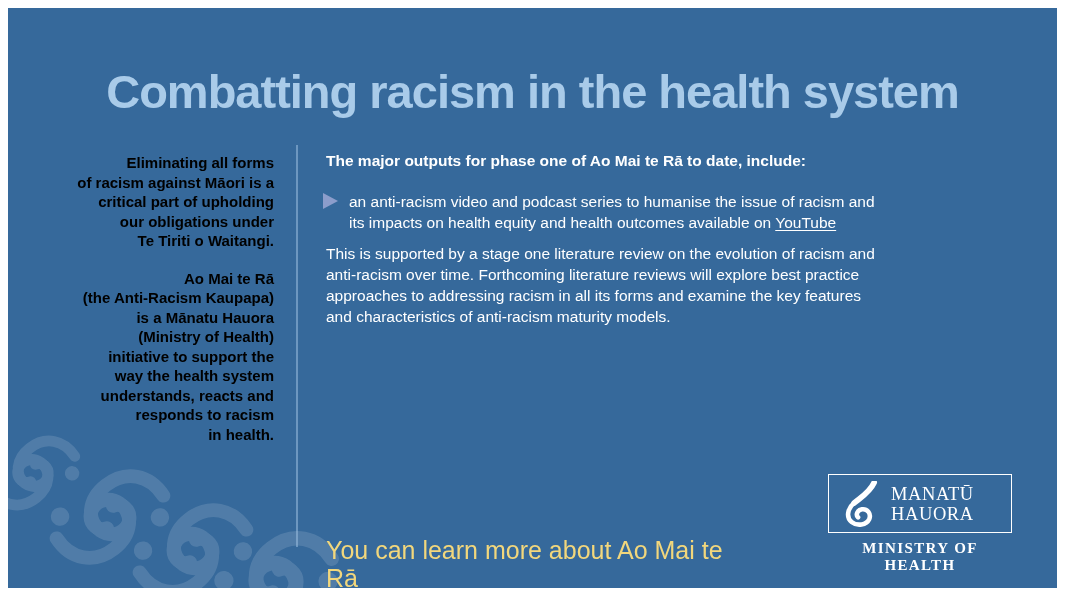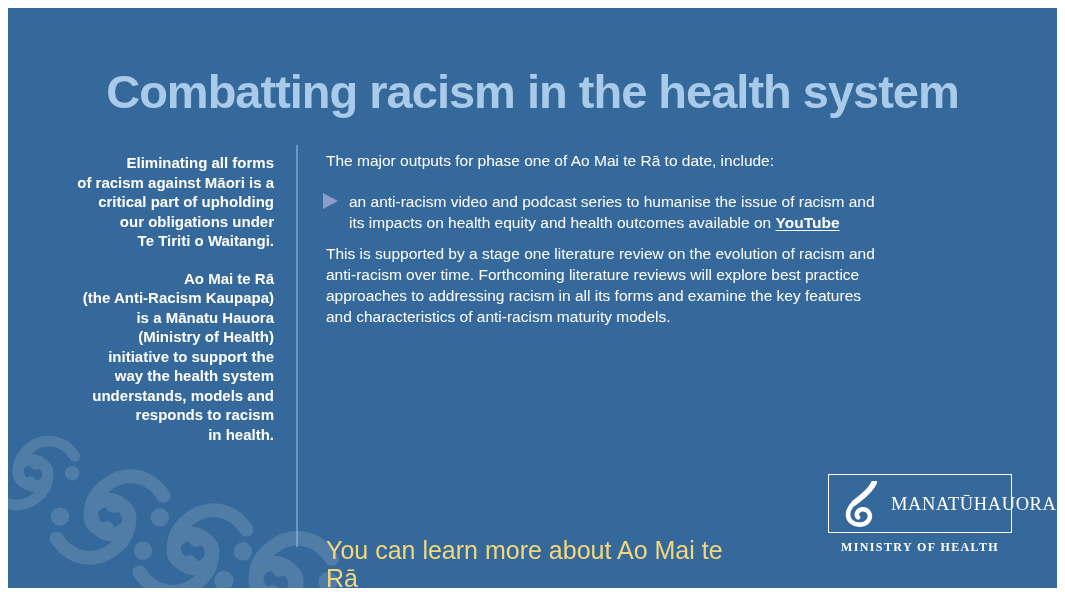--- a/index.html
+++ b/index.html
@@ -4,48 +4,48 @@
 <style>
   html,body{margin:0;padding:0;background:#e8e8e8;}
   .canvas{position:relative;width:1065px;height:596px;background:#ffffff;overflow:hidden;
           font-family:"Liberation Sans", sans-serif;}
   .panel{position:absolute;left:8px;top:8px;width:1049px;height:580px;background:#36699B;overflow:hidden;}
 
   .title{position:absolute;top:56px;left:0;width:100%;margin:0;text-align:center;
          color:#A9CBE9;font-size:47px;font-weight:bold;letter-spacing:-1px;}
 
   .left-col{position:absolute;left:54px;top:145px;width:212px;text-align:right;
-            color:#ffffff;font-weight:bold;font-size:15px;line-height:19.5px;}
+            color:#000000;font-weight:bold;font-size:15px;line-height:19.5px;}
   .left-col p{margin:0 0 18px 0;white-space:pre-line;}
 
   .divider{position:absolute;left:288px;top:137px;width:2px;height:402px;
            background:rgba(155,190,222,0.55);}
 
   .right-col{position:absolute;left:318px;top:142px;width:588px;color:#ffffff;
              font-size:15.5px;line-height:21px;}
-  .heading{font-weight:normal;margin:0 0 20px 0;}
+  .heading{font-weight:bold;margin:0 0 20px 0;}
   .bullet{position:relative;padding-left:23px;margin:0 0 10px 0;white-space:pre-line;}
   .tri{position:absolute;left:-3px;top:2px;width:0;height:0;
        border-left:15px solid #8C9DCB;border-top:8px solid transparent;
        border-bottom:8px solid transparent;}
   .para{margin:0 0 7px 0;white-space:pre-line;}
-  a.wlink{color:#ffffff;font-weight:bold;text-decoration:underline;text-underline-offset:2px;cursor:pointer;}
+  a.wlink{color:#ffffff;font-weight:normal;text-decoration:underline;text-underline-offset:2px;cursor:pointer;}
 
   .footer{position:absolute;left:318px;top:508px;width:430px;color:#F2D77C;
           font-size:25px;line-height:27.5px;white-space:pre-line;margin-top:21px;}
   a.ylink{color:#5eead4;font-weight:bold;text-underline-offset:3px;cursor:pointer;}
 
   .logo{position:absolute;left:820px;top:466px;width:184px;}
   .logo-box{box-sizing:border-box;border:1.5px solid #ffffff;height:59px;
             display:flex;align-items:center;padding:5px 8px 5px 10px;}
   .logo-koru{flex:0 0 auto;}
   .logo-text{margin-left:10px;font-family:"Liberation Serif", serif;font-size:18.5px;
-             line-height:20px;letter-spacing:0.6px;color:#ffffff;display:flex;flex-direction:row;}
+             line-height:20px;letter-spacing:0.6px;color:#ffffff;display:flex;flex-direction:column;}
   .logo-sub{margin-top:7px;text-align:center;font-family:"Liberation Serif", serif;
-            font-weight:bold;font-size:12px;letter-spacing:1.4px;color:#ffffff;}
+            font-weight:bold;font-size:15px;letter-spacing:1.4px;color:#ffffff;}
 
   .koru-band{position:absolute;left:0;bottom:0;pointer-events:none;}
 </style>
 </head>
 <body>
 
 <div class="canvas">
   <div class="panel">
 
     <svg class="koru-band" width="340" height="235" viewBox="0 0 340 235" aria-hidden="true">
@@ -72,21 +72,21 @@
 of racism against Māori is a
 critical part of upholding
 our obligations under
 Te Tiriti o Waitangi.</p>
       <p>Ao Mai te Rā
 (the Anti-Racism Kaupapa)
 is a Mānatu Hauora
 (Ministry of Health)
 initiative to support the
 way the health system
-understands, models and
+understands, reacts and
 responds to racism
 in health.</p>
     </div>
 
     <div class="divider"></div>
 
     <div class="right-col">
       <p class="heading">The major outputs for phase one of Ao Mai te Rā to date, include:</p>
 
       <div class="bullet"><span class="tri"></span><span>an anti-racism video and podcast series to humanise the issue of racism and

